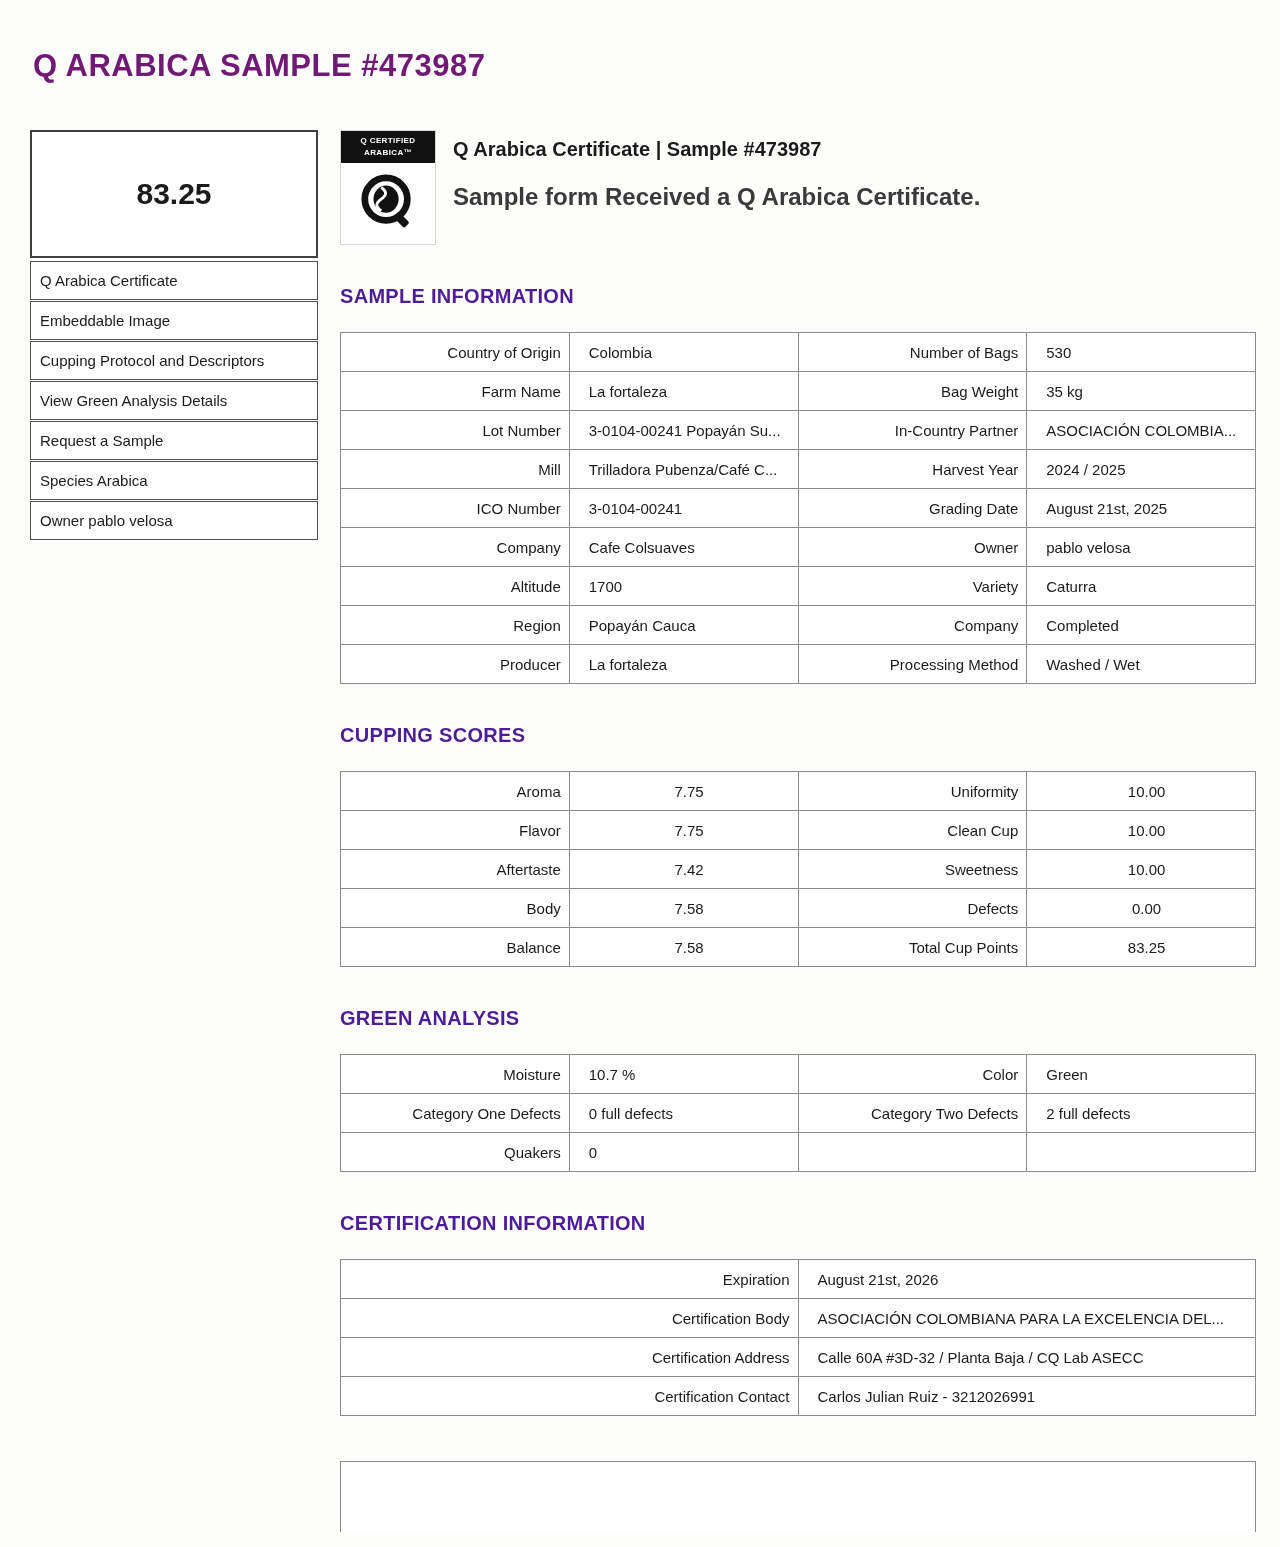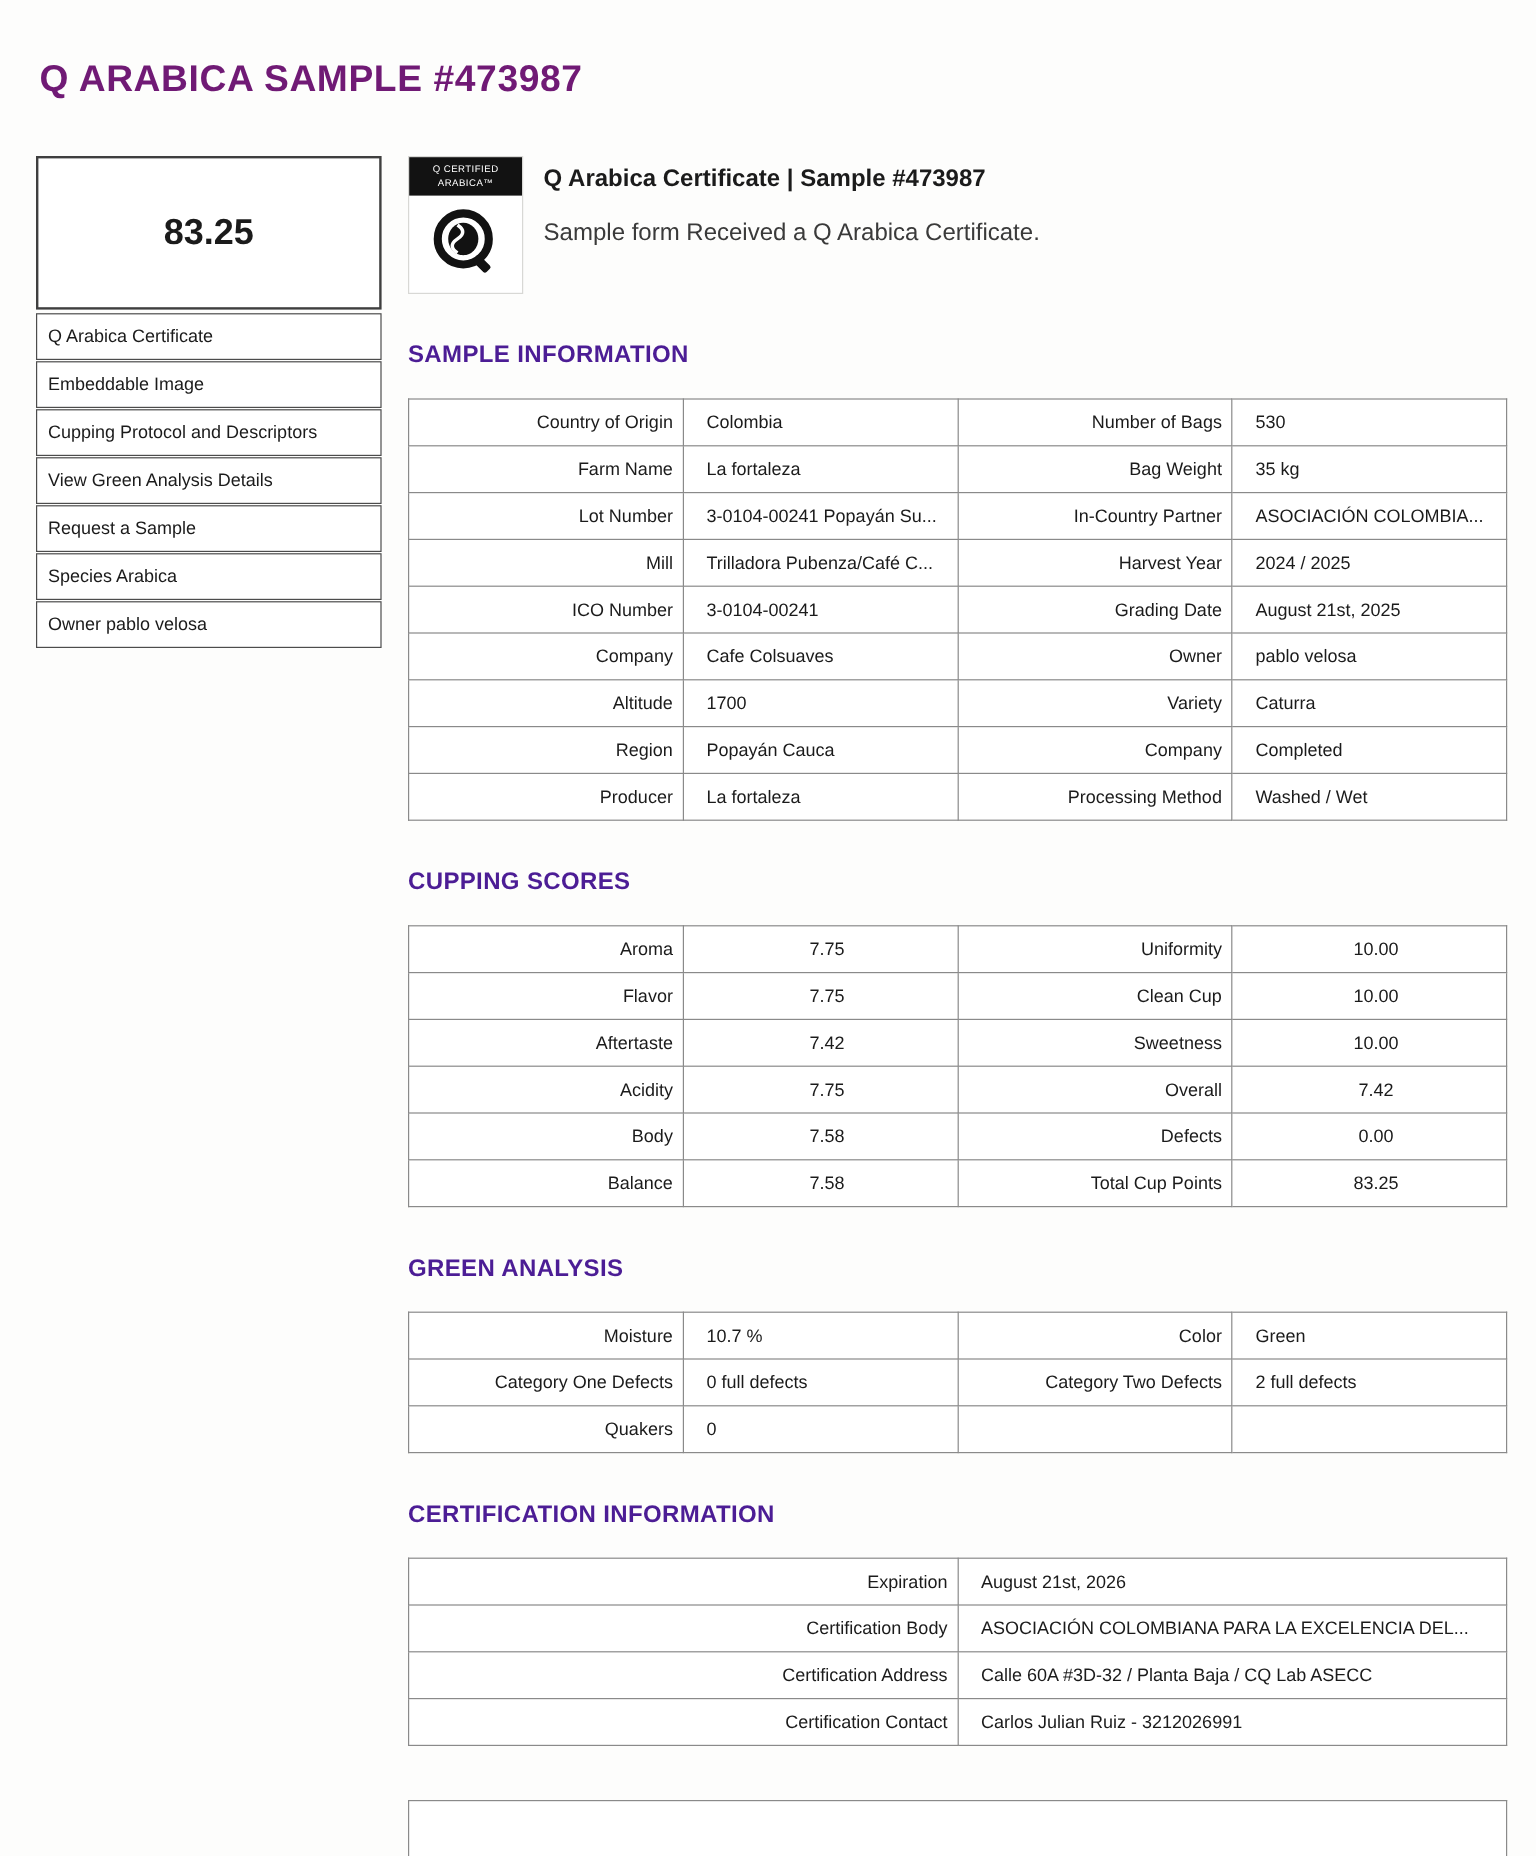--- a/index.html
+++ b/index.html
@@ -23,26 +23,26 @@
     box-sizing:border-box;height:39px;line-height:37px;margin-top:1px;
     border:1px solid #4c4c4c;background:#fff;padding:0 9px;
     font-size:15px;white-space:nowrap;overflow:hidden;cursor:pointer;
   }
   
   .main{position:absolute;left:340px;top:130px;width:916px;}
   .banner{display:flex;gap:17px;height:115px;}
   .badge{width:96px;flex:0 0 96px;border:1px solid #d8d8d5;background:#fff;box-sizing:border-box;}
   .badge-top{
     background:#121212;color:#fff;text-align:center;
-    font-size:8px;font-weight:400;line-height:1.5;padding:4px 0;letter-spacing:.4px;
+    font-size:8px;font-weight:700;line-height:1.5;padding:4px 0;letter-spacing:.4px;
   }
   .badge-body{height:78px;display:flex;align-items:center;justify-content:center;}
   .banner-text{padding-top:8px;}
   .banner-heading{font-size:20px;font-weight:700;margin:0 0 22px 0;}
-  .banner-subtitle{font-size:20px;font-weight:400;color:#3a3a3a;}
+  .banner-subtitle{font-size:24px;font-weight:700;color:#3a3a3a;}
   .section-title{
     font-size:20px;font-weight:700;line-height:23px;
     margin:40px 0 24px 0;letter-spacing:.3px;color:#4c1d95;
   }
   table{width:100%;border-collapse:collapse;background:#fff;}
   td{
     border:1px solid #8a8a8a;height:39px;box-sizing:border-box;
     font-size:15px;padding:2px 8px;color:#1b1b1b;
   }
   td.lbl{text-align:right;width:25%;}
@@ -171,26 +171,20 @@
       <td class="lbl">Clean Cup</td>
       <td class="val">10.00</td>
     </tr>
     <tr>
       <td class="lbl">Aftertaste</td>
       <td class="val">7.42</td>
       <td class="lbl">Sweetness</td>
       <td class="val">10.00</td>
     </tr>
     <tr>
-      <td class="lbl">Acidity</td>
-      <td class="val">7.75</td>
-      <td class="lbl">Overall</td>
-      <td class="val">7.42</td>
-    </tr>
-    <tr>
       <td class="lbl">Body</td>
       <td class="val">7.58</td>
       <td class="lbl">Defects</td>
       <td class="val">0.00</td>
     </tr>
     <tr>
       <td class="lbl">Balance</td>
       <td class="val">7.58</td>
       <td class="lbl">Total Cup Points</td>
       <td class="val">83.25</td>

